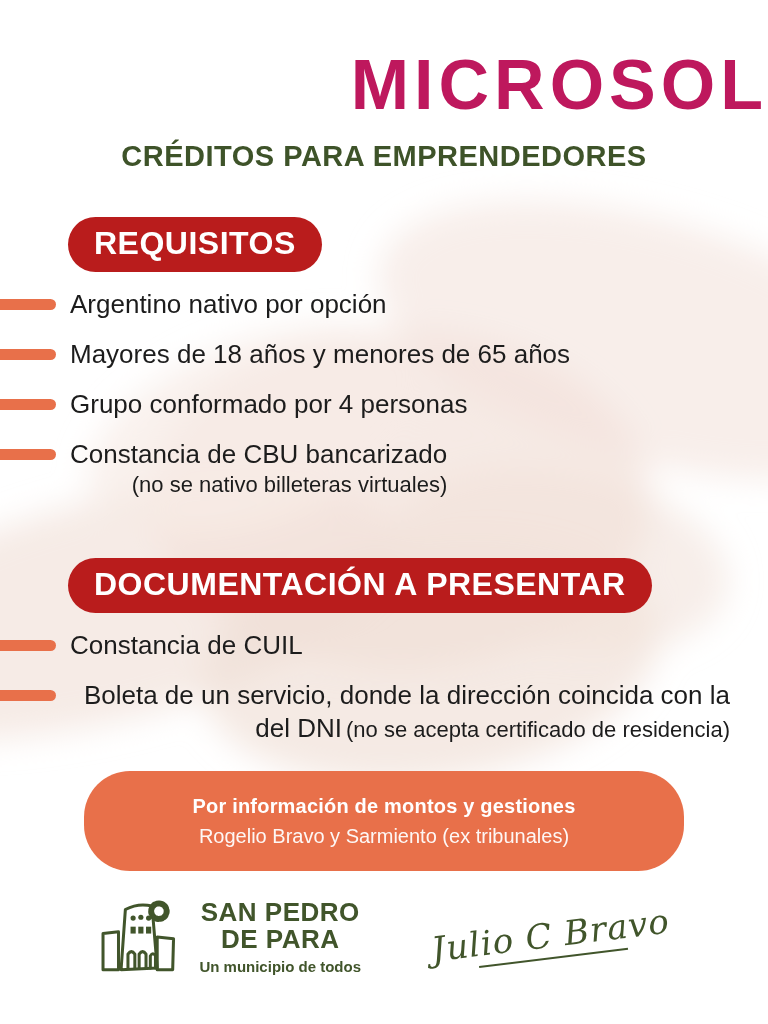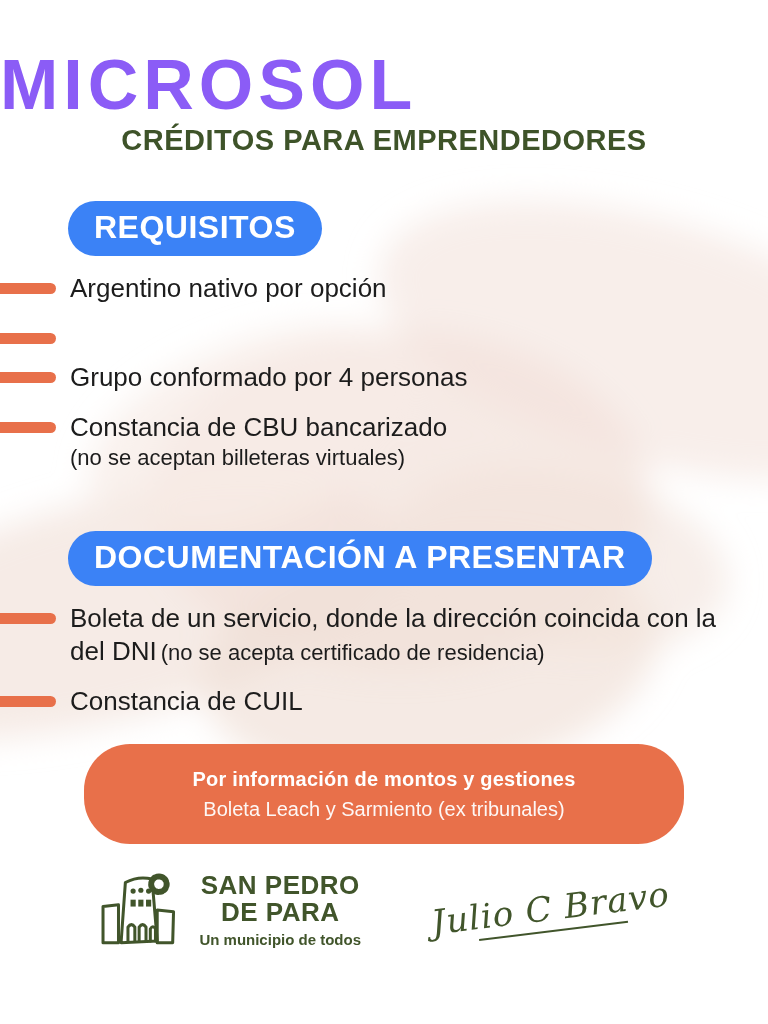--- a/index.html
+++ b/index.html
@@ -12,51 +12,51 @@
     overflow:hidden;
     font-family:"Liberation Sans", sans-serif;
     color:#1c1c1c;
   }
   
   .bg-hands { position:absolute; inset:0; z-index:0; pointer-events:none; }
   .content { position:relative; z-index:1; }
 
   .title {
     margin-top:50px;
-    text-align:left;
+    text-align:right;
     font-size:70px;
     font-weight:bold;
     letter-spacing:5px;
-    color:#8b5cf6;
+    color:#be185d;
     line-height:1.0;
   }
   .subtitle {
-    margin-top:4px;
+    margin-top:20px;
     text-align:center;
     font-size:29px;
     font-weight:bold;
     letter-spacing:0.5px;
     color:#3E5329;
   }
 
   .pill {
     display:inline-block;
     margin-left:68px;
     margin-top:44px;
-    background:#3b82f6;
+    background:#b91c1c;
     color:#ffffff;
     font-weight:bold;
     font-size:32px;
     letter-spacing:0.5px;
     padding:8px 26px 10px 26px;
     border-radius:34px;
   }
   .pill.doc { margin-top:42px; }
 
-  .list { margin-top:16px; }
+  .list { margin-top:16px;text-align:right; }
   .item {
     display:flex;
     align-items:flex-start;
     margin-bottom:17px;
   }
   .dash {
     flex:0 0 auto;
     width:56px; height:11px;
     margin-top:11px;
     background:#E8704A;
@@ -160,52 +160,53 @@
       <span class="pill">REQUISITOS</span>
     </div>
 
     <div class="list">
       <div class="item">
         <span class="dash"></span>
         <div class="item-body">Argentino nativo por opción</div>
       </div>
       <div class="item">
         <span class="dash"></span>
+        <div class="item-body">Mayores de 18 años y menores de 65 años</div>
       </div>
       <div class="item">
         <span class="dash"></span>
         <div class="item-body">Grupo conformado por 4 personas</div>
       </div>
       <div class="item">
         <span class="dash"></span>
         <div class="item-body">
           <div>Constancia de CBU bancarizado</div>
-          <div class="item-note">(no se aceptan billeteras virtuales)</div>
+          <div class="item-note">(no se nativo billeteras virtuales)</div>
         </div>
       </div>
     </div>
 
     <div>
       <span class="pill doc">DOCUMENTACIÓN A PRESENTAR</span>
     </div>
 
     <div class="list">
       <div class="item">
         <span class="dash"></span>
+        <div class="item-body">Constancia de CUIL</div>
+      </div>
+      <div class="item">
+        <span class="dash"></span>
         <div class="item-body"><span>Boleta de un servicio, donde la dirección coincida con la del DNI</span><span class="note-inline">(no se acepta certificado de residencia)</span></div>
-      </div>
-      <div class="item">
-        <span class="dash"></span>
-        <div class="item-body">Constancia de CUIL</div>
       </div>
     </div>
 
     <div class="info-box">
       <div class="info-line-bold">Por información de montos y gestiones</div>
-      <div class="info-line-reg">Boleta Leach y Sarmiento (ex tribunales)</div>
+      <div class="info-line-reg">Rogelio Bravo y Sarmiento (ex tribunales)</div>
     </div>
 
     <div class="footer">
       <div class="logo-group">
         <svg width="86" height="88" viewBox="0 0 100 100" fill="none" stroke="#41552B" stroke-width="3.5" stroke-linecap="round" stroke-linejoin="round">
 
           <circle cx="72" cy="20" r="9" stroke-dasharray="2.5 2.5" stroke-width="7"></circle>
 
           <path d="M7 46 L25 44 L25 88 L7 88 Z"></path>
 

